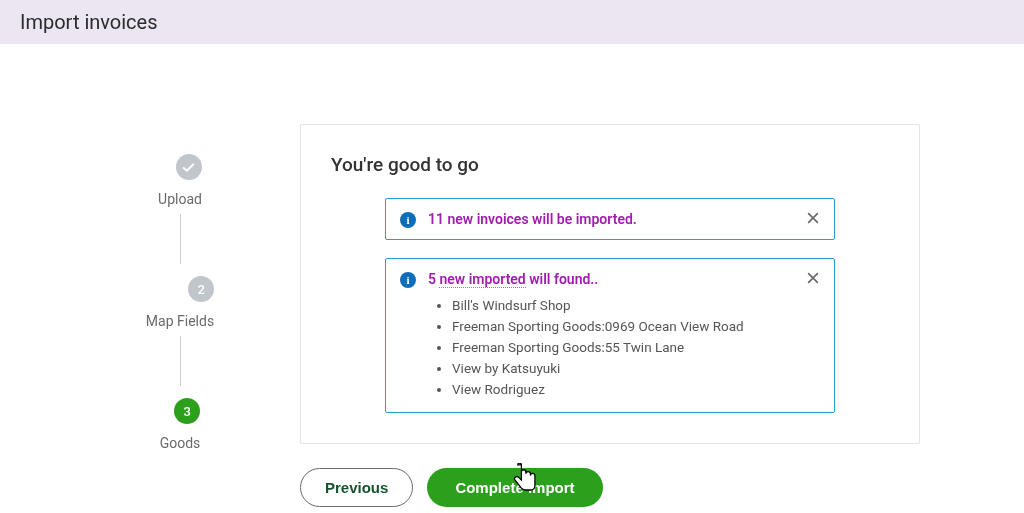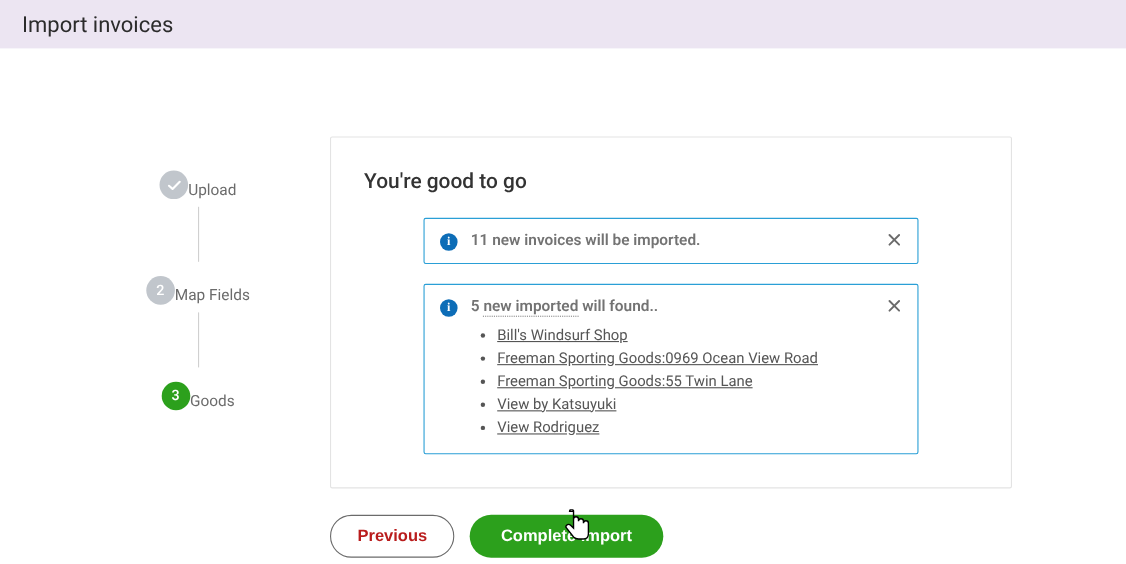--- a/index.html
+++ b/index.html
@@ -22,22 +22,22 @@
   }
   .stepper {
     width: 120px;
     display: flex;
     flex-direction: column;
     align-items: center;
     padding-top: 30px;
   }
   .step {
     display: flex;
-    flex-direction: row;
-    align-items: center;
+    flex-direction: column;
+    align-items: flex-end;
   }
   .step-circle {
     width: 26px;
     height: 26px;
     border-radius: 50%;
     display: flex;
     align-items: center;
     justify-content: center;
     font-size: 13px;
     font-weight: 500;
@@ -109,51 +109,50 @@
     border: none;
     cursor: pointer;
     color: #6b6b6b;
     display: flex;
     align-items: center;
     justify-content: center;
   }
   .alert-close svg { width: 14px; height: 14px; }
   .alert-title {
     font-size: 14px;
-    color: #737373;
+    color: #a21caf;
     font-weight: 600;
   }
   .alert-title .underline {
     border-bottom: 1px dotted #888;
     font-weight: 600;
   }
   .alert-list {
     list-style: disc;
     margin: 8px 0 0 24px;
     font-size: 13.5px;
     color: #555;
     line-height: 1.55;
-    text-decoration: underline;
   }
   .button-row {
     display: flex;
     gap: 14px;
     margin-top: 24px;
   }
   .btn {
     border-radius: 22px;
     font-size: 15px;
     font-weight: 600;
     padding: 10px 24px;
     cursor: pointer;
   }
   .btn-secondary {
     background: #fff;
     border: 1.5px solid #6b6b6b;
-    color: #b91c1c;
+    color: #14532d;
   }
   .btn-primary {
     background: #2ca01c;
     border: none;
     color: #fff;
     padding: 10px 28px;
   }
   .cursor-overlay {
     position: absolute;
     left: 510px;

